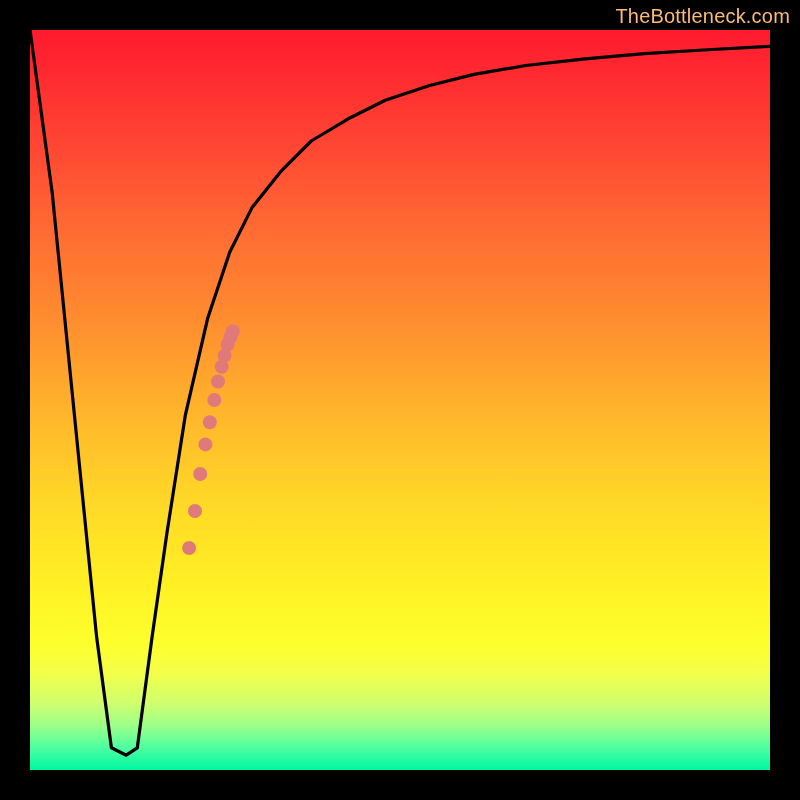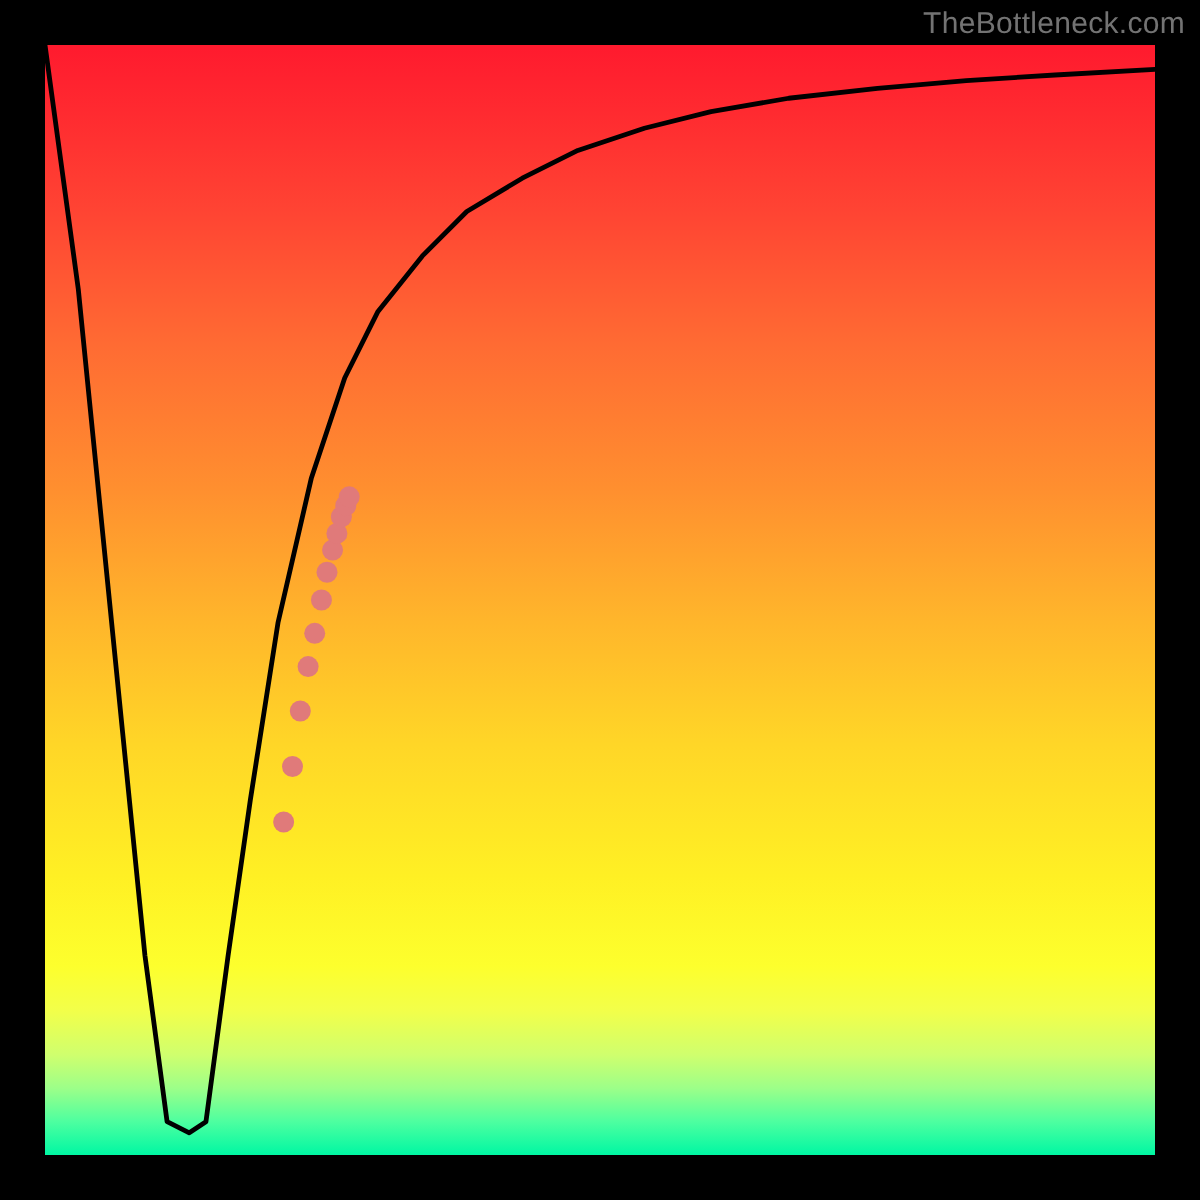--- a/index.html
+++ b/index.html
@@ -52,21 +52,21 @@
     position: absolute;
     top: 0; left: 0;
     width: 100%;
     height: 100%;
     overflow: visible;
   }
   .attribution {
     position: absolute;
     top: 5px;
     right: 10px;
-    color: #737373;
+    color: #fdba74;
     font-size: 20px;
     font-weight: 400;
     letter-spacing: 0.2px;
   }
 </style>
 </head>
 <body>
 
 <div class="frame">
   <div class="plot">

